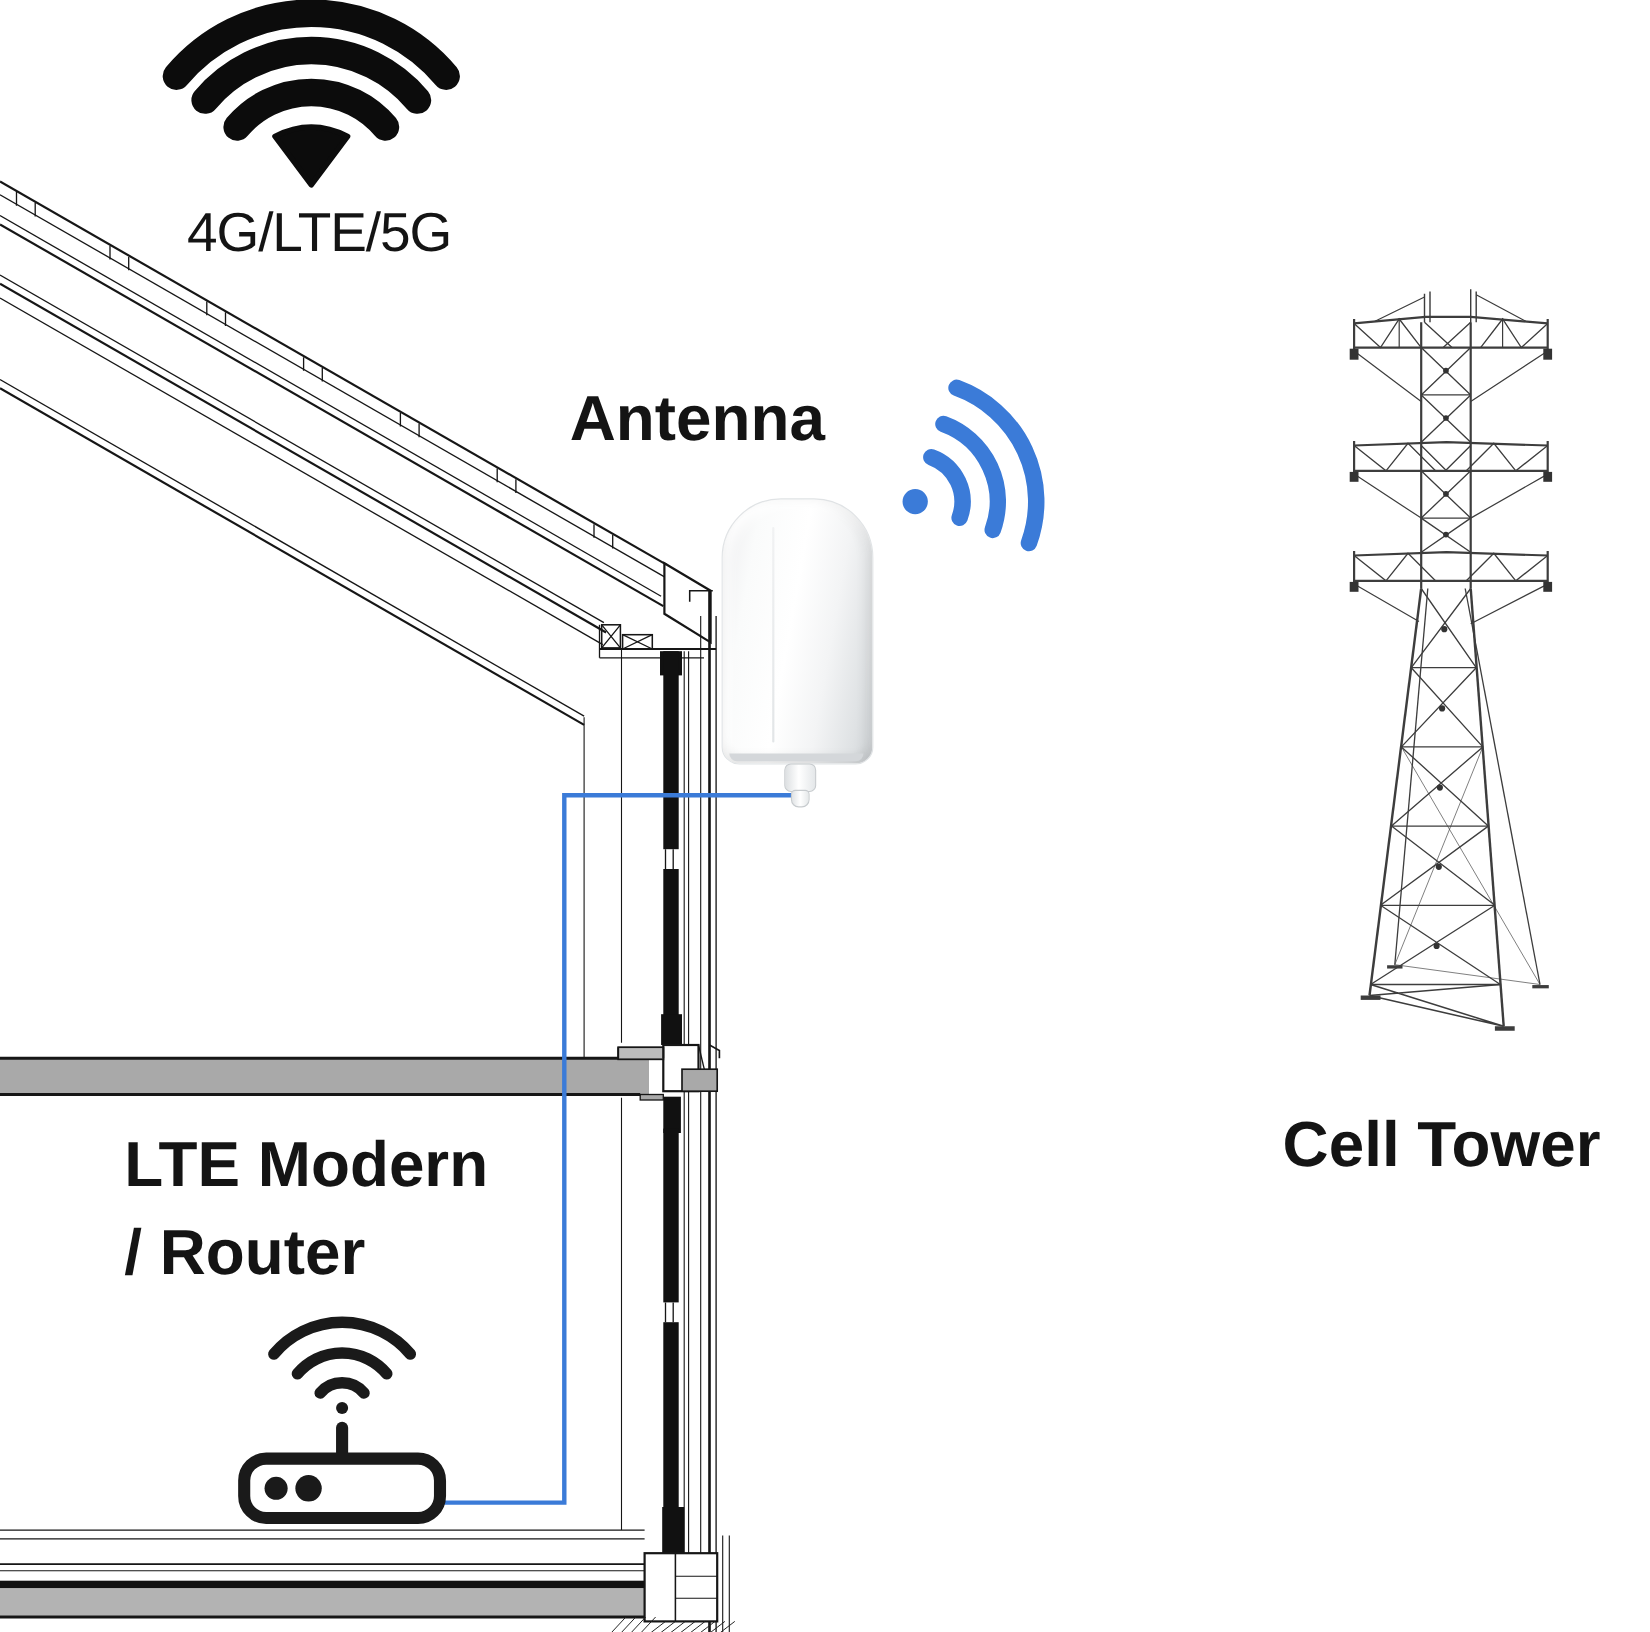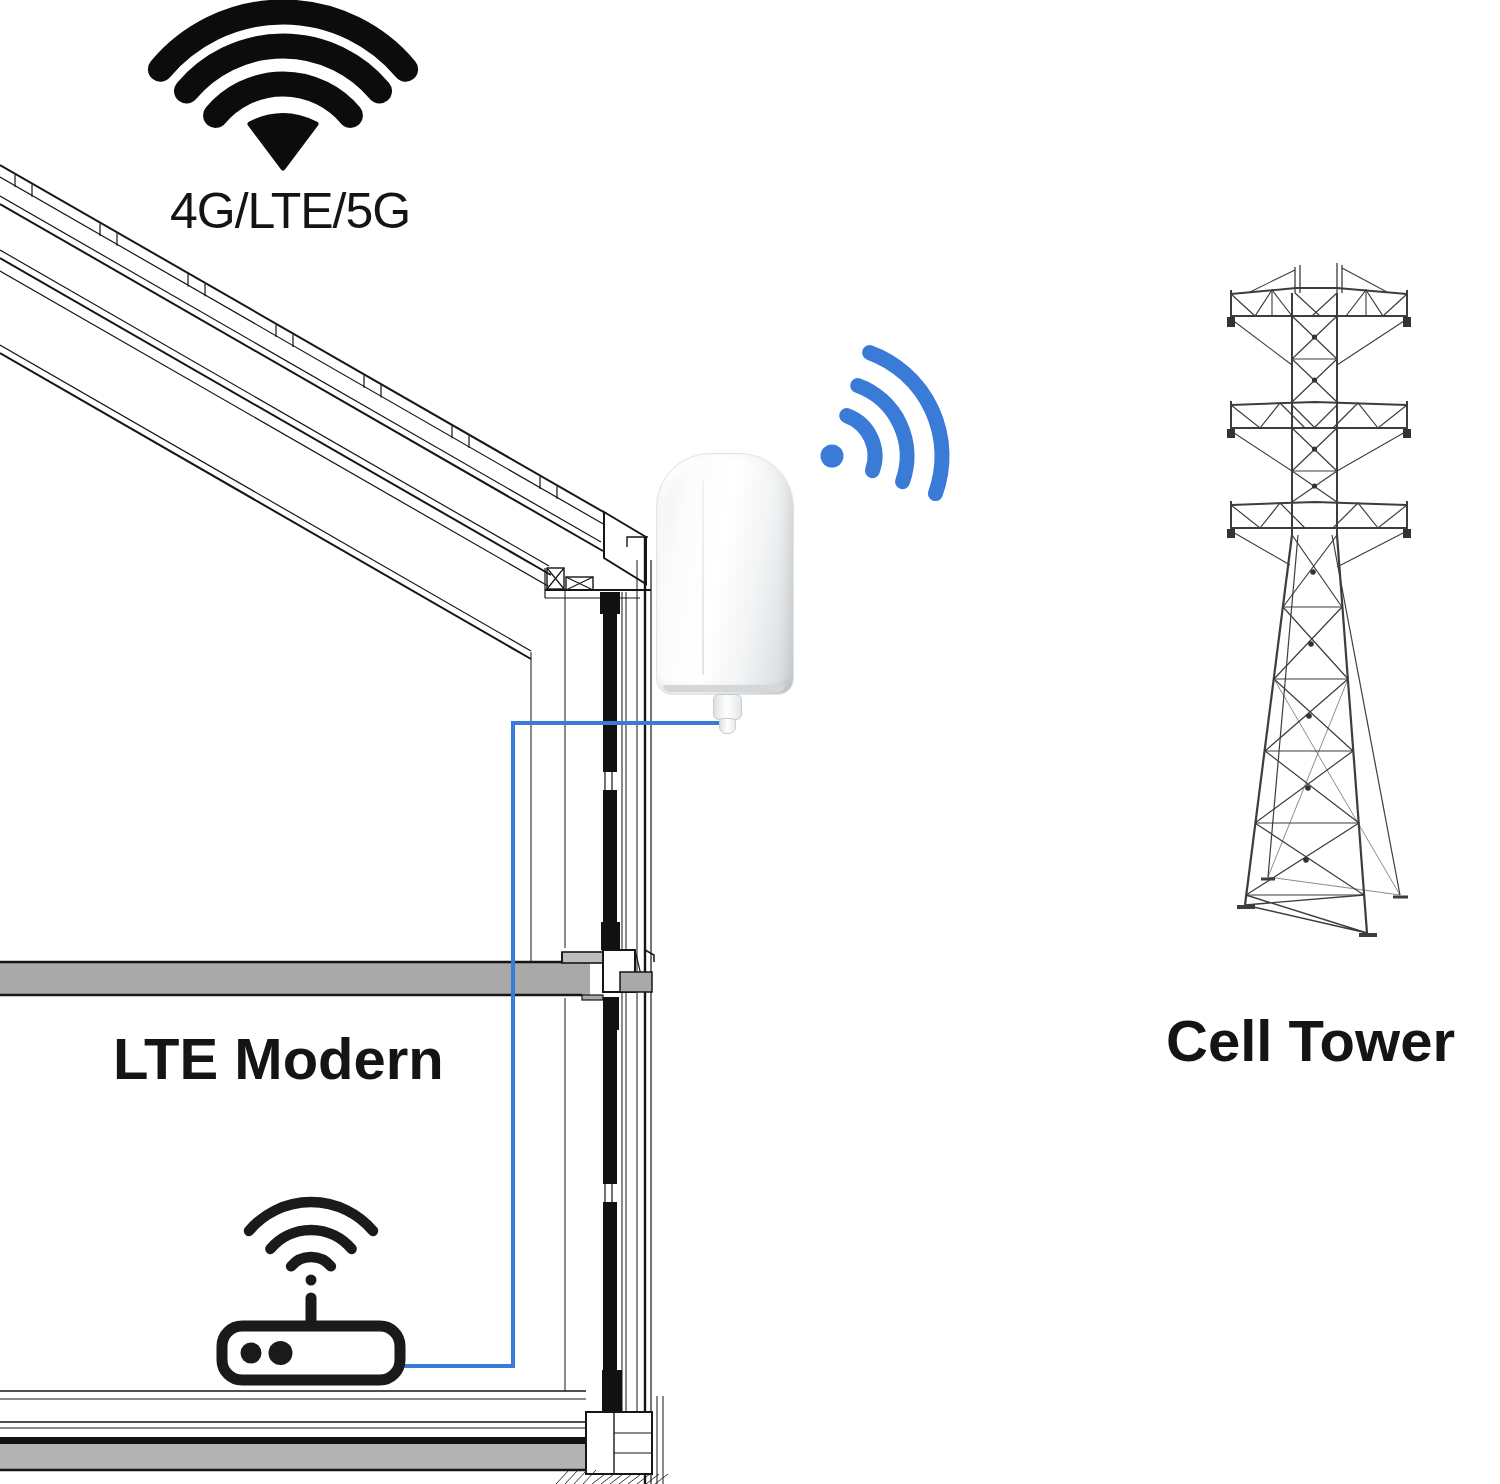--- a/index.html
+++ b/index.html
@@ -254,20 +254,22 @@
   <div id="antenna-device" class="abs">
     <div class="ant-body"></div>
     <div class="ant-crease"></div>
     <div class="ant-lip"></div>
     <div class="ant-nub1"></div>
     <div class="ant-nub2"></div>
   </div>
 
   <div class="abs label lbl-signal">4G/LTE/5G</div>
 
+  <div class="abs label lbl-antenna">Antenna</div>
 
   <div class="abs label lbl-modem">
     <div>LTE Modern</div>
+    <div>/ Router</div>
   </div>
 
   <div class="abs label lbl-tower">Cell Tower</div>
 
 </div>
 
 </body></html>

